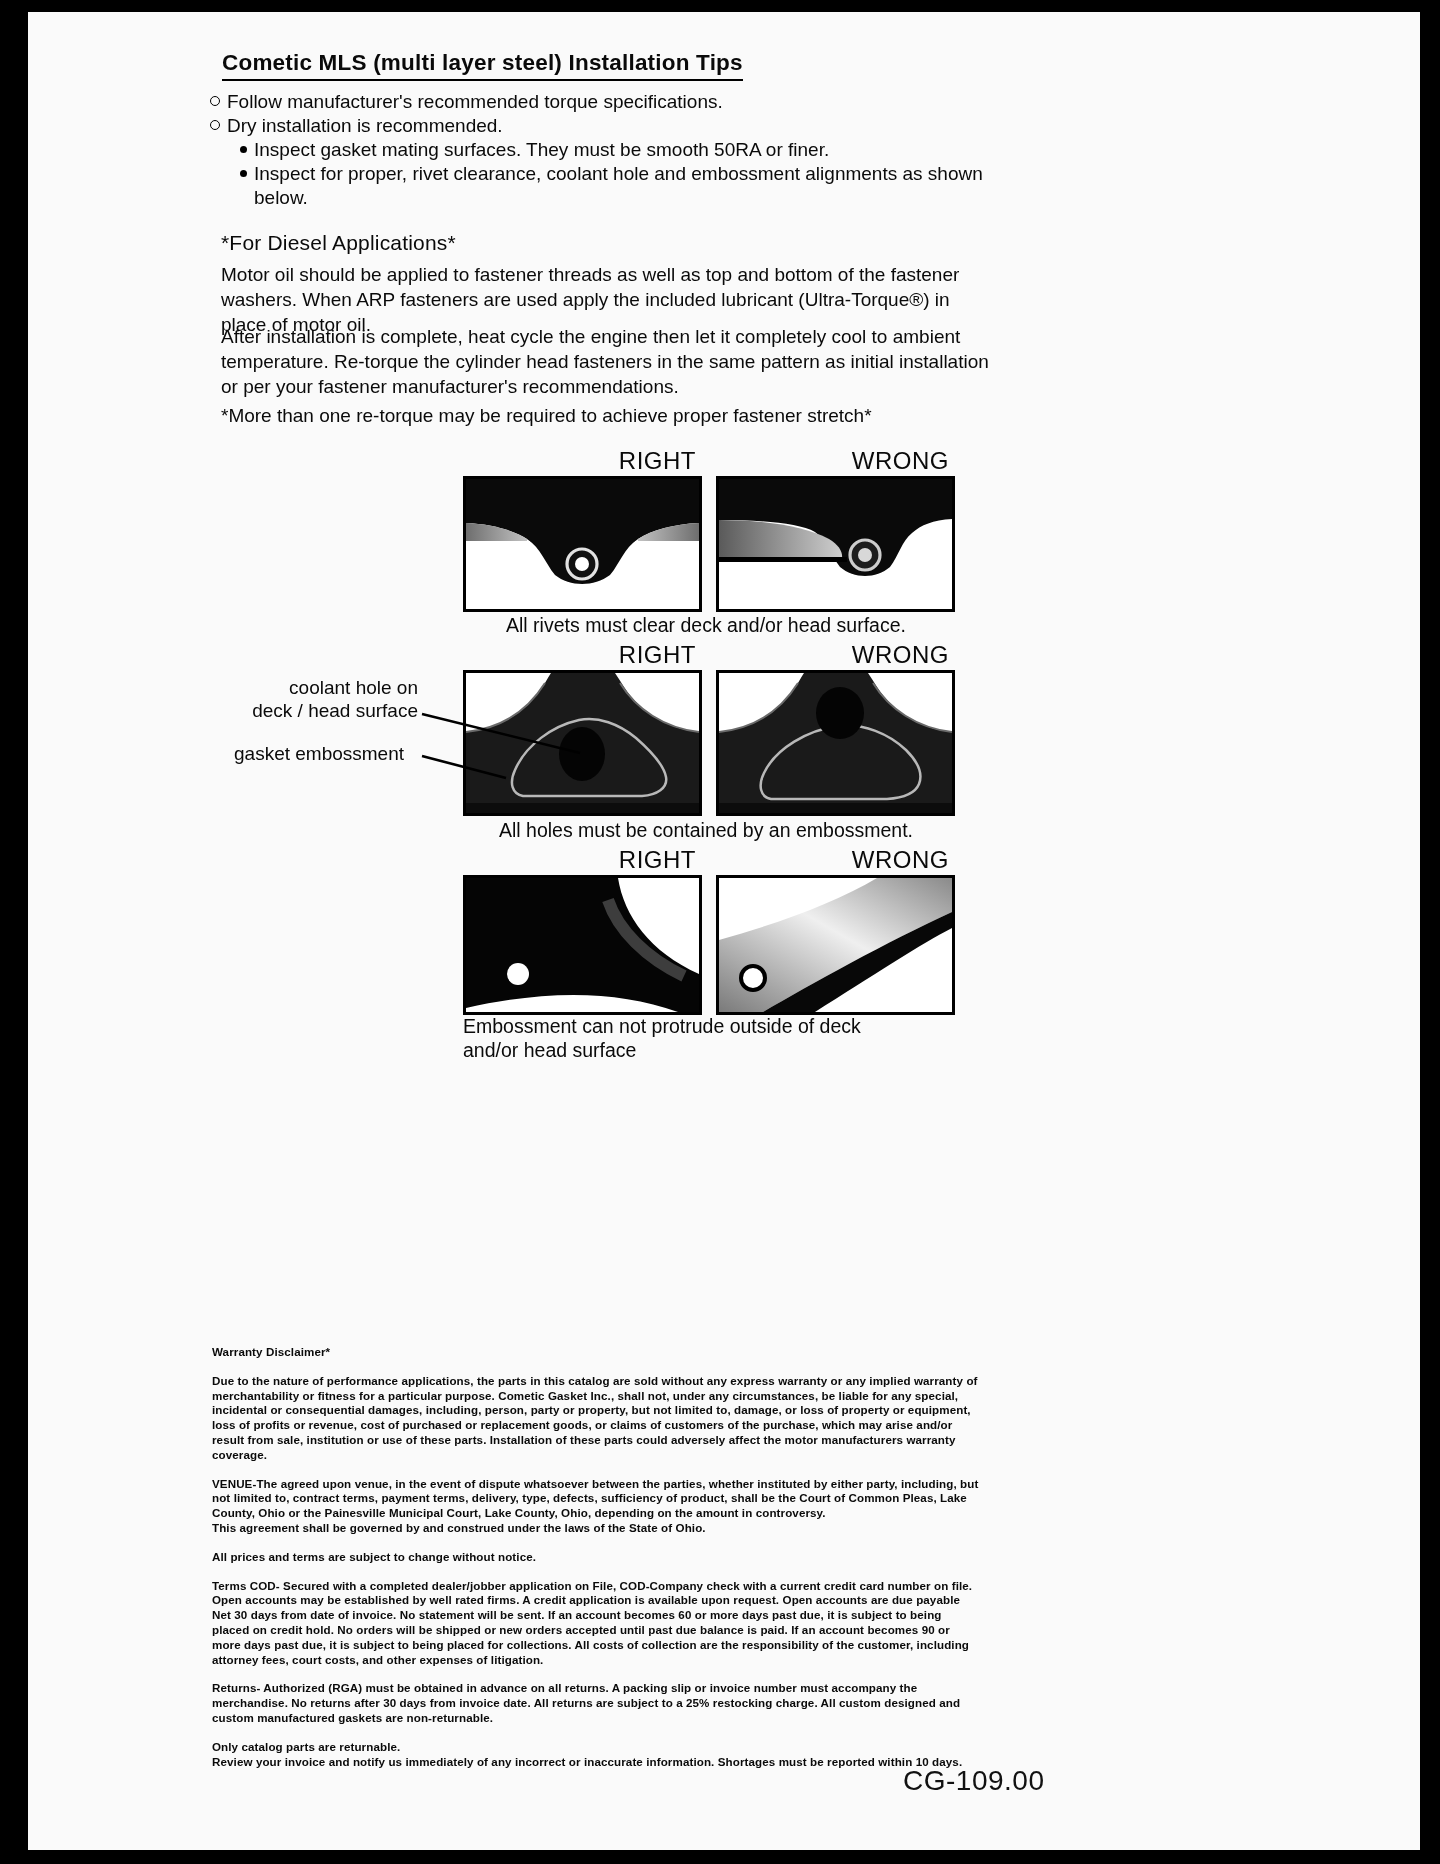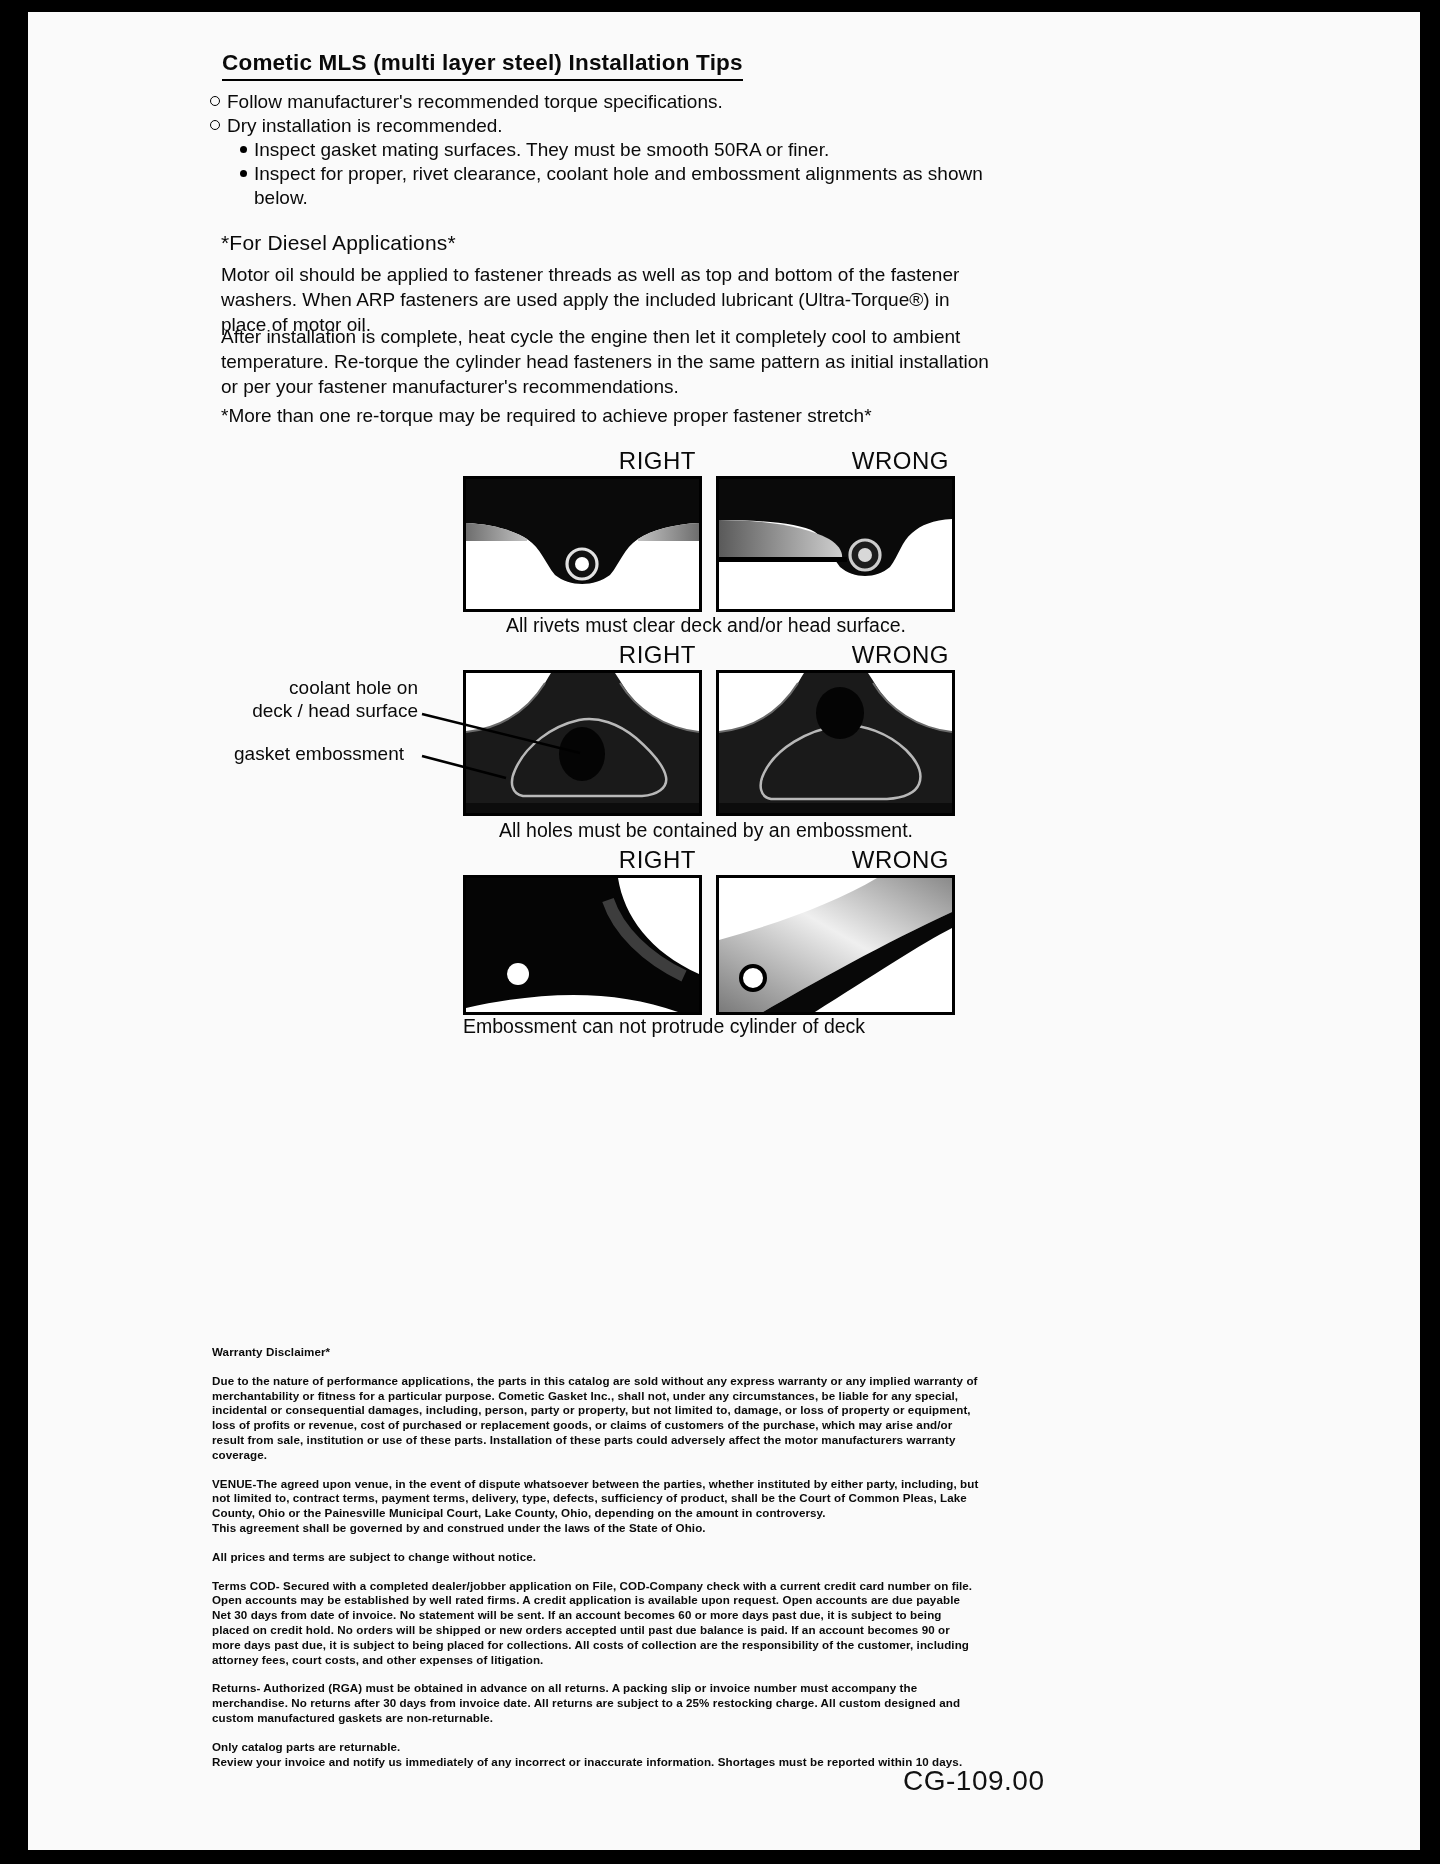--- a/index.html
+++ b/index.html
@@ -167,21 +167,22 @@
         </linearGradient>
       </defs>
       <rect width="233" height="134" fill="#fff"></rect>
       <path d="M0,62 C58,46 118,24 158,0 H233 V34 C168,64 92,106 44,134 H0 Z" fill="url(#g3)"></path>
       <path d="M233,34 C168,64 92,106 44,134 H96 C150,100 205,64 233,50 Z" fill="#080808"></path>
       <circle cx="34" cy="100" r="12" fill="#fff" stroke="#000" stroke-width="4"></circle>
     </svg>
   </div>
 
   <div class="abs caption" style="left:463px;top:1014px;width:520px;">
-    <div>Embossment can not protrude cylinder of deck</div>
+    <div>Embossment can not protrude outside of deck</div>
+    <div>and/or head surface</div>
   </div>
 
   <div class="abs warr" style="left:212px;top:1345px;">
     <p>Warranty Disclaimer*</p>
     <p>Due to the nature of performance applications, the parts in this catalog are sold without any express warranty or any implied warranty of merchantability or fitness for a particular purpose.  Cometic Gasket Inc., shall not, under any circumstances, be liable for any special, incidental or consequential damages, including, person, party or property, but not limited to, damage, or loss of property or equipment, loss of profits or revenue, cost of purchased or replacement goods, or claims of customers of the purchase, which may arise and/or result from sale, institution or use of these parts.  Installation of these parts could adversely affect the motor manufacturers warranty coverage.</p>
     <p class="tight">VENUE-The agreed upon venue, in the event of dispute whatsoever between the parties, whether instituted by either party, including, but not limited to, contract terms, payment terms, delivery, type, defects, sufficiency of product, shall be the Court of Common Pleas, Lake County, Ohio or the Painesville Municipal Court, Lake County, Ohio, depending on the amount in controversy.</p>
     <p>This agreement shall be governed by and construed under the laws of the State of Ohio.</p>
     <p>All prices and terms are subject to change without notice.</p>
     <p>Terms COD- Secured with a completed dealer/jobber application on File, COD-Company check with a current credit card number on file.  Open accounts may be established by well rated firms.  A credit application is available upon request.  Open accounts are due payable Net 30 days from date of invoice.  No statement will be sent.  If an account becomes 60 or more days past due, it is subject to being placed on credit hold.  No orders will be shipped or new orders accepted until past due balance is paid.  If an account becomes 90 or more days past due, it is subject to being placed for collections.  All costs of collection are the responsibility of the customer, including attorney fees, court costs, and other expenses of litigation.</p>
     <p>Returns- Authorized (RGA) must be obtained in advance on all returns.  A packing slip or invoice number must accompany the merchandise.  No returns after 30 days from invoice date.  All returns are subject to a 25% restocking charge.  All custom designed and custom manufactured gaskets are non-returnable.</p>

